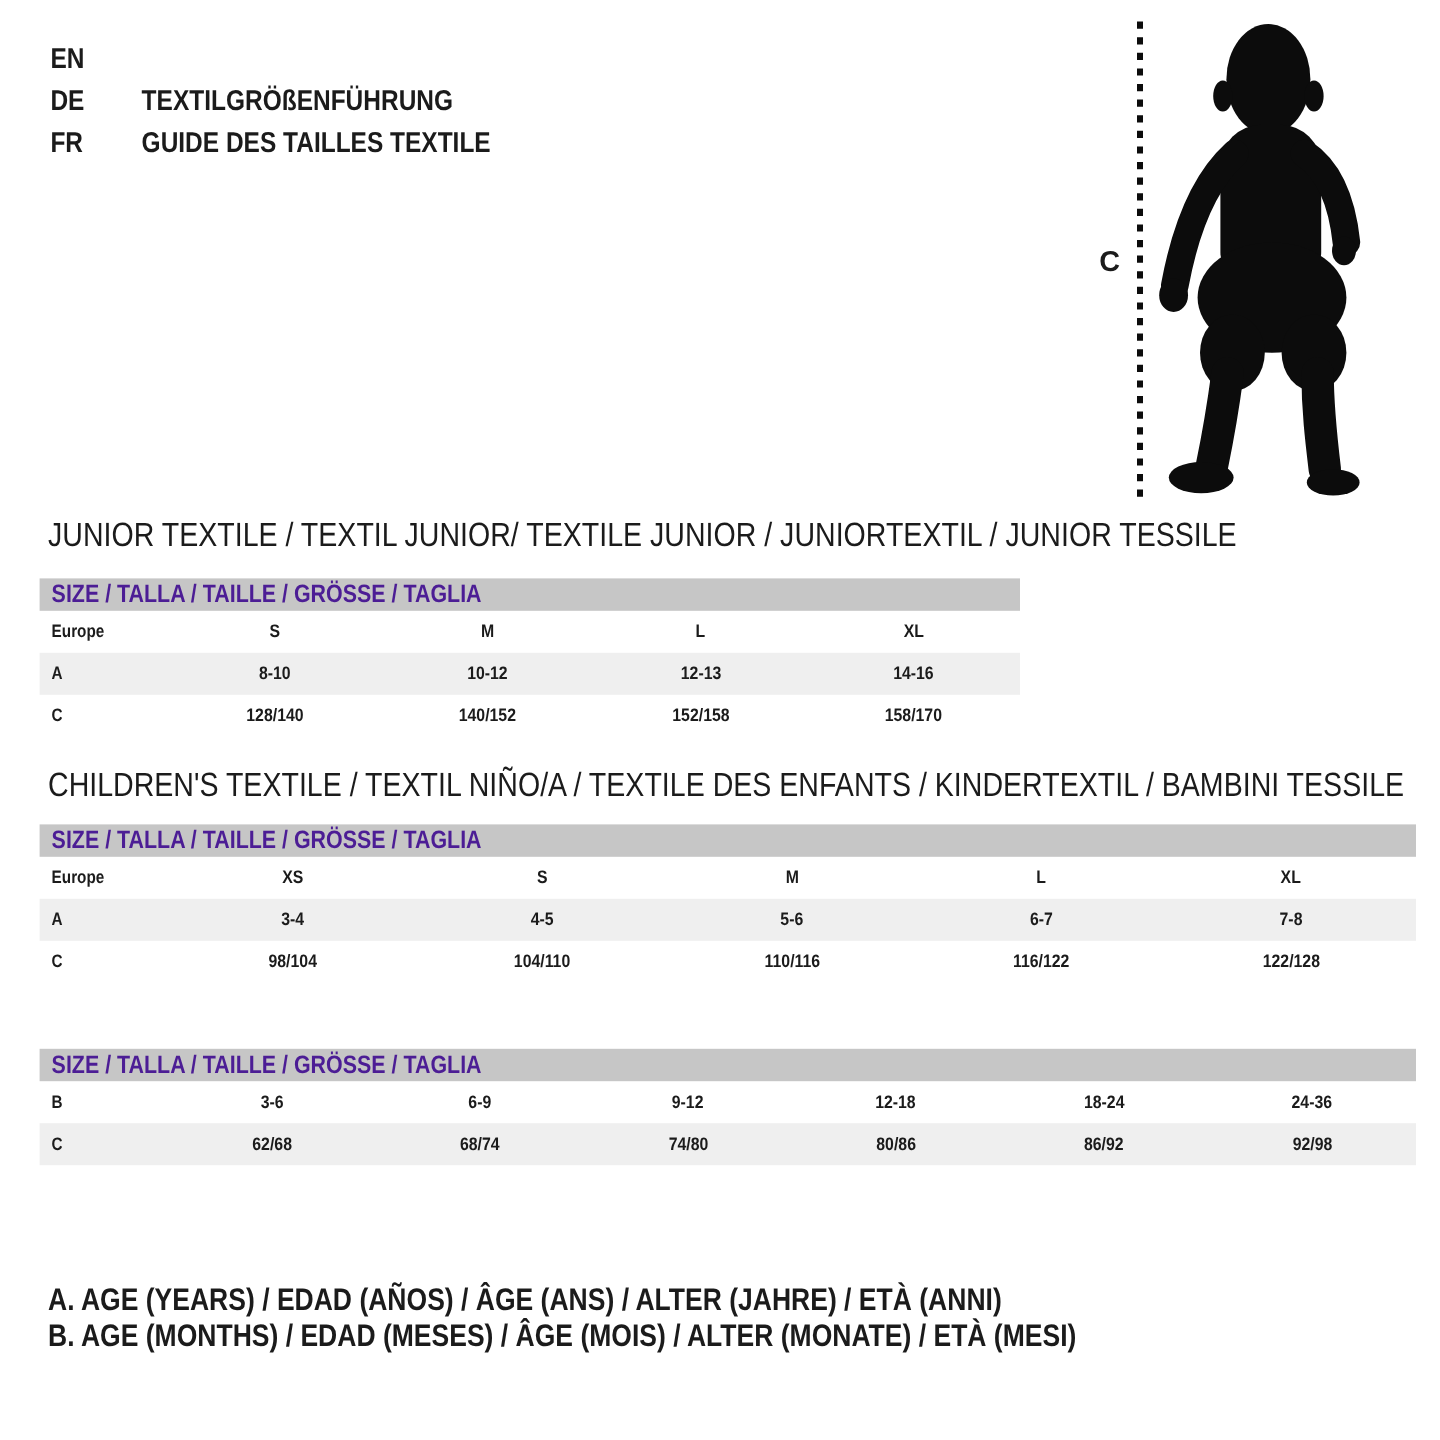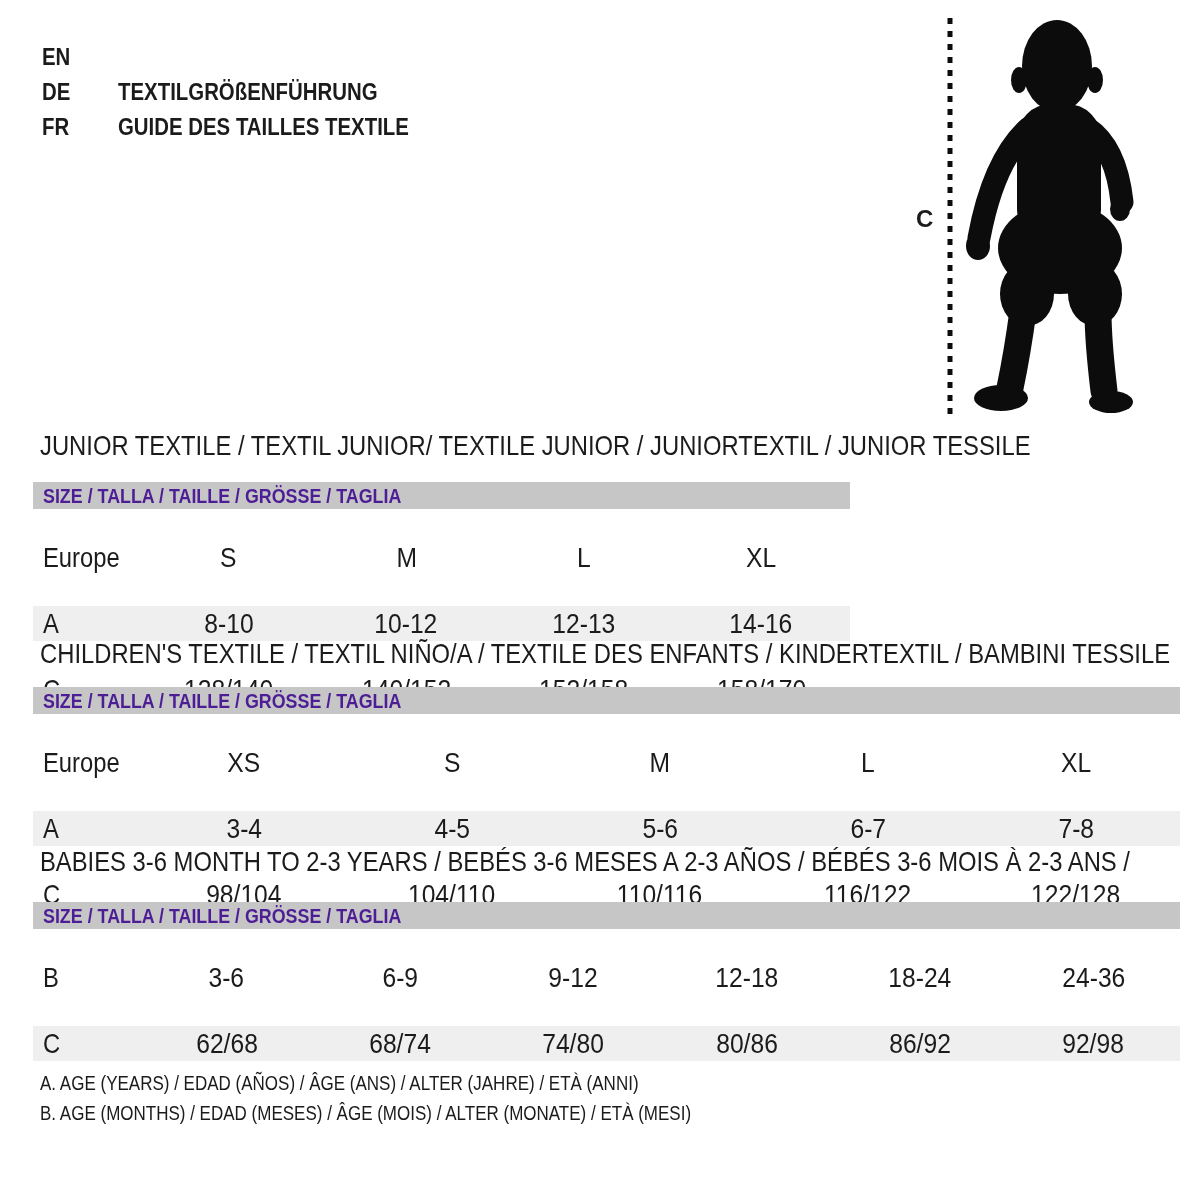--- a/index.html
+++ b/index.html
@@ -6,54 +6,54 @@
   html,body { background:#ffffff; }
   body { font-family:"Liberation Sans", sans-serif; color:#1b1b1b; }
   .canvas { position:relative; width:1200px; height:1200px; background:#ffffff; overflow:hidden; }
 
   
   .cx  { display:inline-block; transform:scaleX(0.85); transform-origin:0 50%; white-space:nowrap; }
   .cxc { display:inline-block; transform:scaleX(0.88); transform-origin:50% 50%; white-space:nowrap; }
 
   
   .languages { position:absolute; left:42px; top:36px; }
-  .lang-row { display:flex; height:35px; align-items:flex-end; font-weight:700; font-size:24px; }
+  .lang-row { display:flex; height:35px; align-items:flex-start; font-weight:700; font-size:24px; }
   .lang-code { width:76px; }
 
   
   .figure { position:absolute; left:900px; top:0; width:300px; height:430px; }
   .measure-label { position:absolute; left:16px; top:205px; font-size:24px; font-weight:700; }
   .fig-svg { position:absolute; left:38px; top:12px; }
 
   
   .section { position:absolute; left:33px; }
   .sec-title { font-size:28px; font-weight:400; height:22px; line-height:22px; padding-left:7px; }
   .size-bar { height:27px; line-height:27px; background:#c6c6c6; color:#4c1d95;
               font-size:21px; font-weight:700; padding-left:10px; }
-  .t-row { display:grid; align-items:center; height:35px; font-size:28px; font-weight:400;margin-top:31px; }
+  .t-row { display:grid; align-items:center; height:35px; font-size:15px; font-weight:700; }
   .t-row.shaded { background:#efefef; }
   .r-label { padding-left:10px; text-align:left; }
   .cell { text-align:center; }
 
   #sec-junior   { top:435px; width:817px; }
   #sec-junior .size-bar { margin-top:25px; }
   #sec-junior .t-row { grid-template-columns:107px repeat(4,1fr); }
 
   #sec-children { top:643px; width:1147px; }
   #sec-children .size-bar { margin-top:22px; }
   #sec-children .t-row { grid-template-columns:107px repeat(5,1fr); }
 
   #sec-babies   { top:848px; width:1147px; }
   #sec-babies .sec-title { height:28px; line-height:28px; }
   #sec-babies .size-bar { margin-top:26px; }
   #sec-babies .t-row { grid-template-columns:107px repeat(6,1fr); }
 
   
   .footnotes { position:absolute; left:40px; top:1068px; }
-  .footnote { height:30px; line-height:30px; font-size:20px; font-weight:400; }
+  .footnote { height:30px; line-height:30px; font-size:26px; font-weight:700; }
 </style>
 </head>
 <body>
 
 <div class="canvas">
 
   <div class="languages">
     <div class="lang-row">
       <span class="lang-code"><span class="cx">EN</span></span>
     </div>
@@ -140,21 +140,20 @@
       <span class="r-label"><span class="cx">C</span></span>
       <span class="cell"><span class="cxc">98/104</span></span>
       <span class="cell"><span class="cxc">104/110</span></span>
       <span class="cell"><span class="cxc">110/116</span></span>
       <span class="cell"><span class="cxc">116/122</span></span>
       <span class="cell"><span class="cxc">122/128</span></span>
     </div>
   </div>
 
   <div class="section" id="sec-babies">
-    <div class="sec-title"><span class="cx">BABIES 3-6 MONTH TO 2-3 YEARS / BEBÉS 3-6 MESES A 2-3 AÑOS / BÉBÉS 3-6 MOIS À 2-3 ANS /</span></div>
     <div class="size-bar"><span class="cx">SIZE / TALLA / TAILLE / GRÖSSE / TAGLIA</span></div>
     <div class="t-row">
       <span class="r-label"><span class="cx">B</span></span>
       <span class="cell"><span class="cxc">3-6</span></span>
       <span class="cell"><span class="cxc">6-9</span></span>
       <span class="cell"><span class="cxc">9-12</span></span>
       <span class="cell"><span class="cxc">12-18</span></span>
       <span class="cell"><span class="cxc">18-24</span></span>
       <span class="cell"><span class="cxc">24-36</span></span>
     </div>

